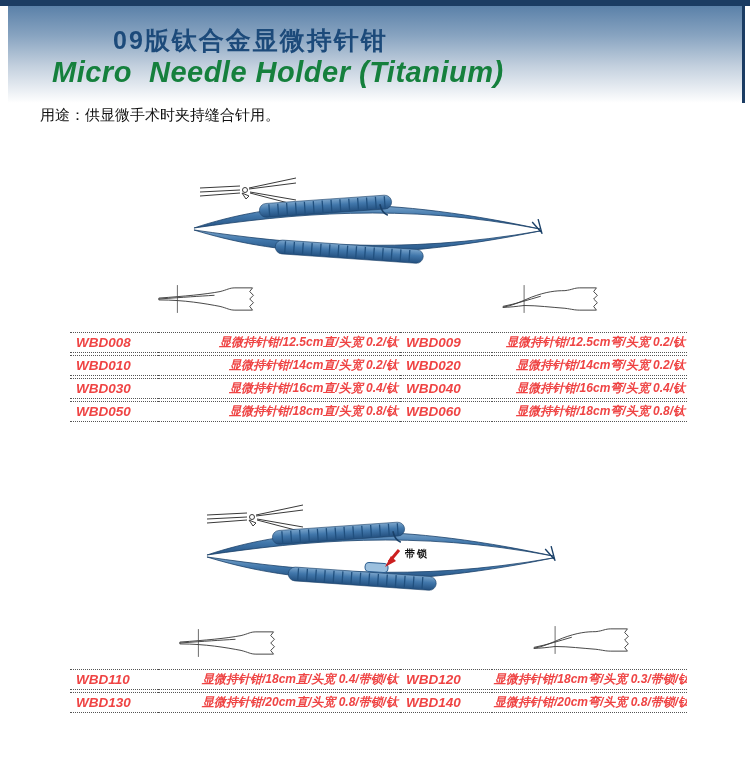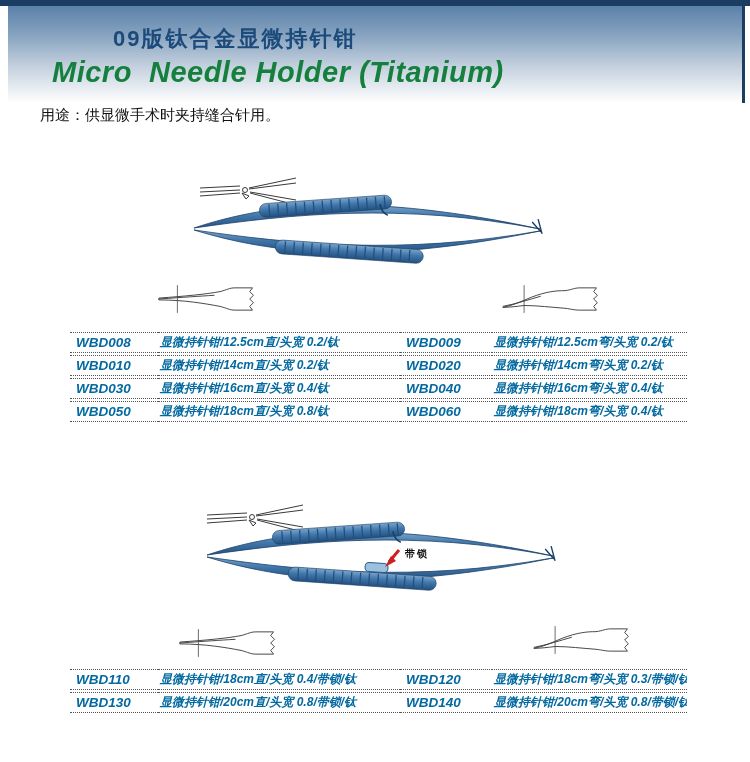--- a/index.html
+++ b/index.html
@@ -4,39 +4,39 @@
 <style>
   html,body{margin:0;padding:0;background:#ffffff;}
   #page{position:relative;width:750px;height:762px;background:#ffffff;overflow:hidden;
         font-family:"Liberation Sans", sans-serif;}
 
   
   .topbar{position:absolute;left:0;top:0;width:750px;height:6px;background:#1b3c63;}
   .hdr-grad{position:absolute;left:8px;top:6px;width:734px;height:97px;
             background:linear-gradient(to bottom,#5b81a9 0%,#87a3c0 30%,#c3d0de 62%,#ffffff 100%);
             border-right:3px solid #1b3c63;}
-  .title-cn{position:absolute;left:113px;top:24px;font-size:22px;font-weight:bold;
+  .title-cn{position:absolute;left:113px;top:24px;font-size:25px;font-weight:bold;
             color:#1c4a7a;letter-spacing:2px;white-space:pre;}
   .title-en{position:absolute;left:52px;top:56px;font-size:29px;font-style:italic;
             font-weight:600;color:#15803d;white-space:pre;letter-spacing:0.5px;}
   .usage{position:absolute;left:40px;top:106px;font-size:15px;color:#111;white-space:pre;}
 
   
   .fig{position:absolute;}
   .inset{position:absolute;}
   .lock-note{position:absolute;font-size:10px;color:#111;font-weight:bold;white-space:pre;
              letter-spacing:2px;}
 
   
   .ptable{position:absolute;left:70px;width:617px;border-collapse:separate;border-spacing:0 2px;
           table-layout:fixed;}
   .ptable td{border-top:1px dotted #555;border-bottom:1px dotted #555;
-             padding:1px 2px;color:#0369a1;overflow:hidden;white-space:nowrap;}
+             padding:1px 2px;color:#ef4444;overflow:hidden;white-space:nowrap;}
   .ptable .code{font-size:13.5px;font-style:italic;font-weight:bold;padding-left:6px;}
-  .ptable .desc{font-size:12px;font-style:italic;font-weight:bold;text-align:left;}
+  .ptable .desc{font-size:12px;font-style:italic;font-weight:bold;text-align:right;}
   .t1{top:330px;}
   .t2{top:667px;}
 </style>
 </head>
 <body>
 
 <svg width="0" height="0" style="position:absolute" aria-hidden="true">
   <defs>
     <linearGradient id="tiGrad" x1="0" y1="0" x2="0" y2="1">
       <stop offset="0%" stop-color="#7ca6cc"></stop>
@@ -137,21 +137,21 @@
       <tr>
         <td class="code">WBD030</td>
         <td class="desc">显微持针钳/16cm直/头宽 0.4/钛</td>
         <td class="code">WBD040</td>
         <td class="desc">显微持针钳/16cm弯/头宽 0.4/钛</td>
       </tr>
       <tr>
         <td class="code">WBD050</td>
         <td class="desc">显微持针钳/18cm直/头宽 0.8/钛</td>
         <td class="code">WBD060</td>
-        <td class="desc">显微持针钳/18cm弯/头宽 0.4/钛</td>
+        <td class="desc">显微持针钳/18cm弯/头宽 0.8/钛</td>
       </tr>
     </tbody>
   </table>
 
   <div class="fig" style="left:13px;top:495px;width:750px;height:170px;">
     <svg class="inset" style="left:192px;top:8px;" width="100" height="36" viewBox="0 0 100 36">
         <use href="#scissorInset"></use>
       </svg>
     <svg class="inset" style="left:192px;top:22px;" width="356" height="76" viewBox="0 0 360 76">
         <use href="#holder"></use>

